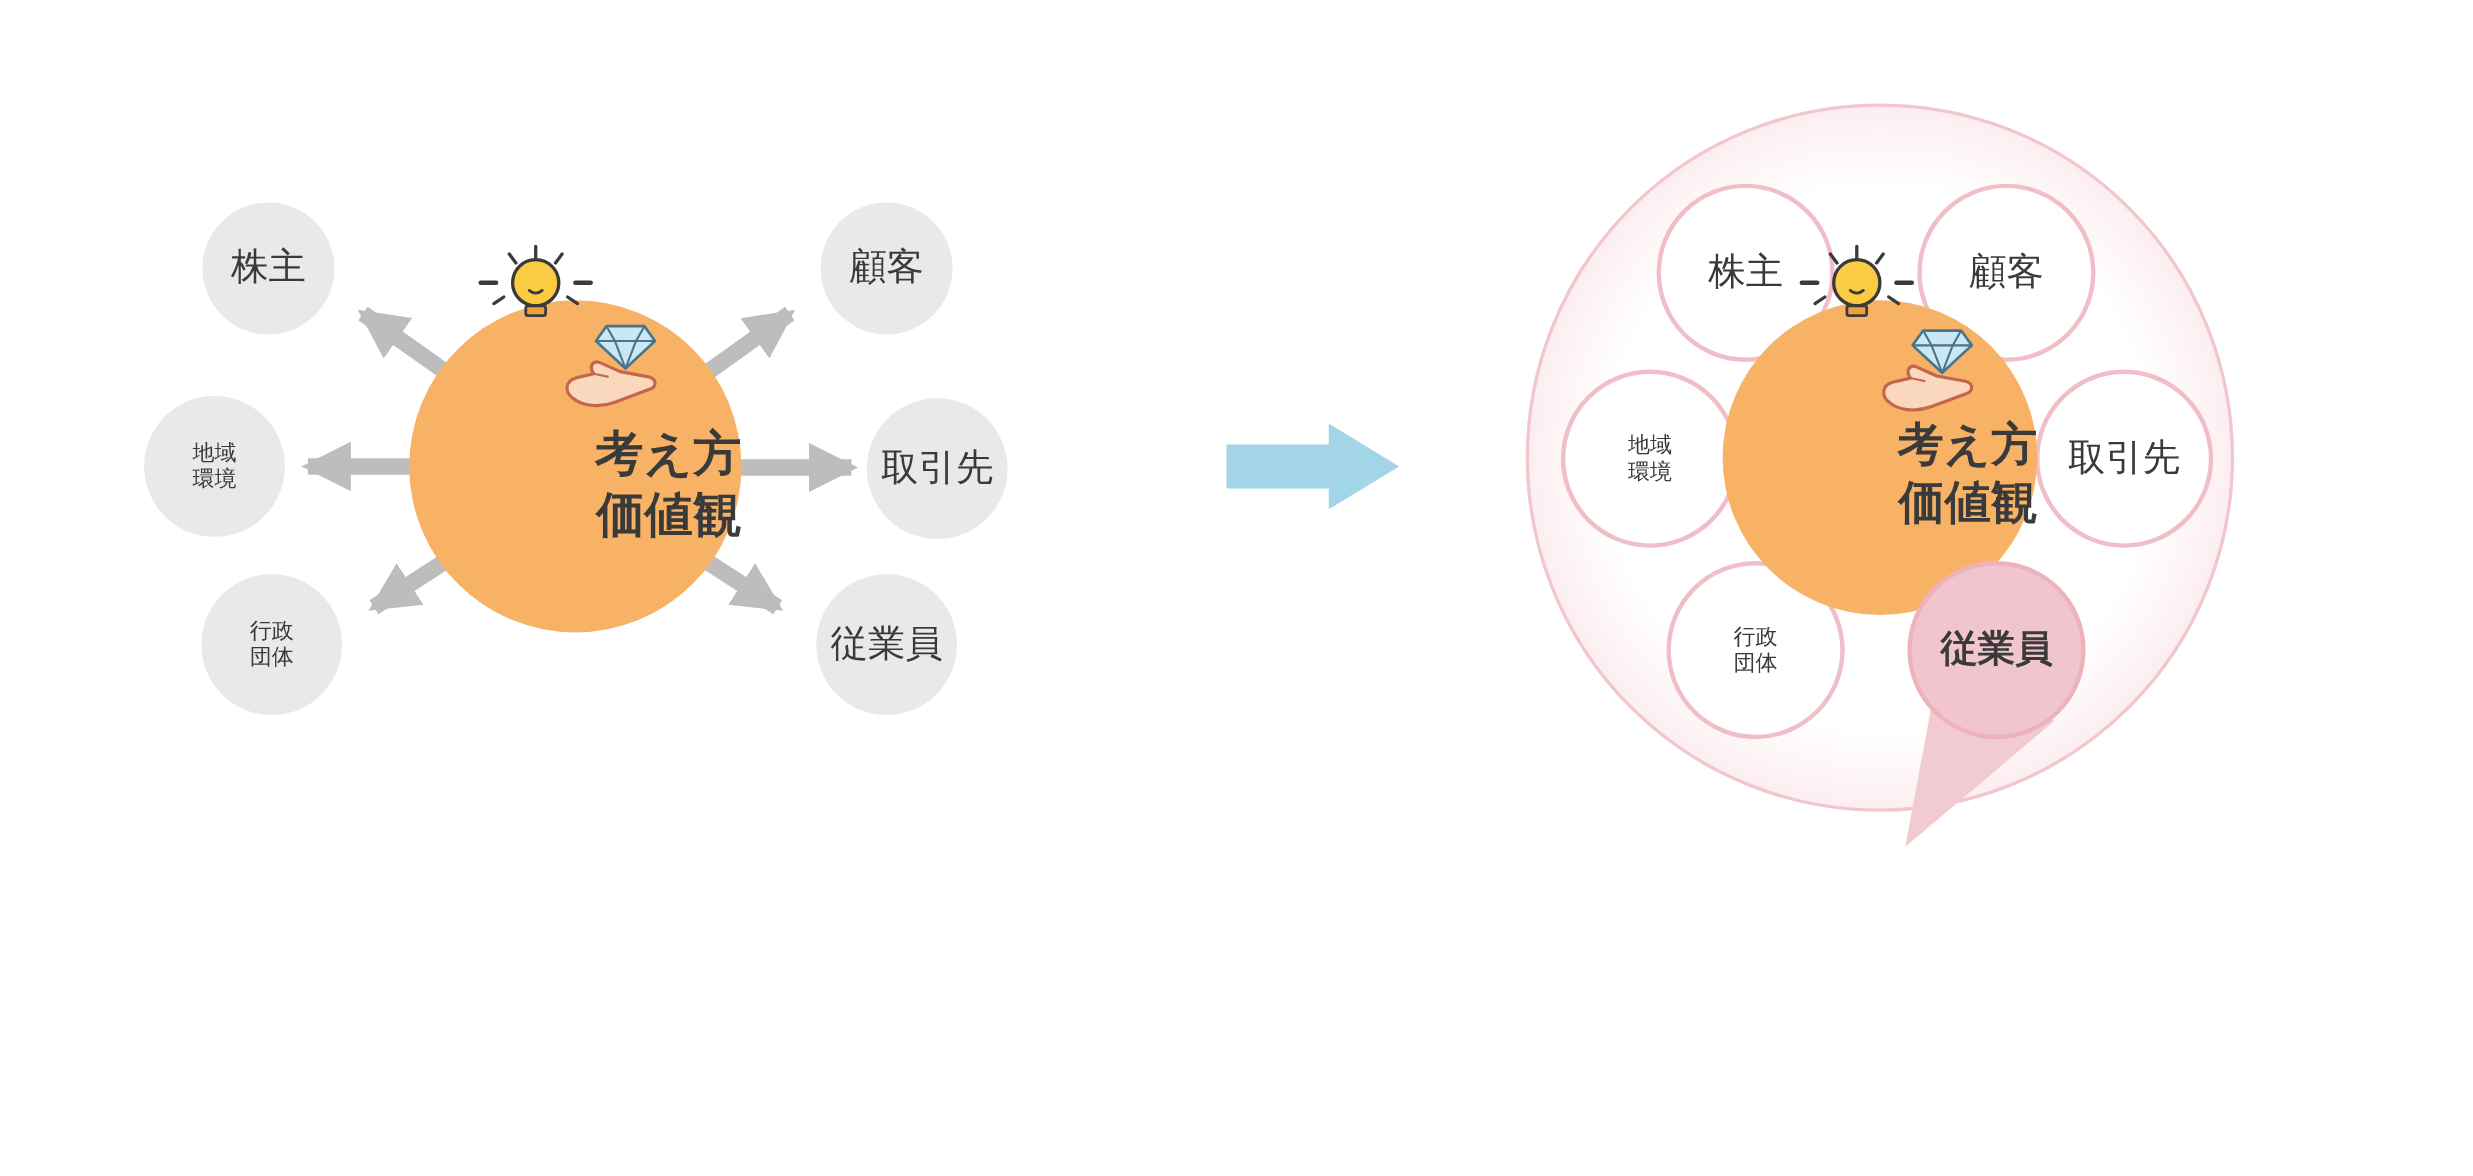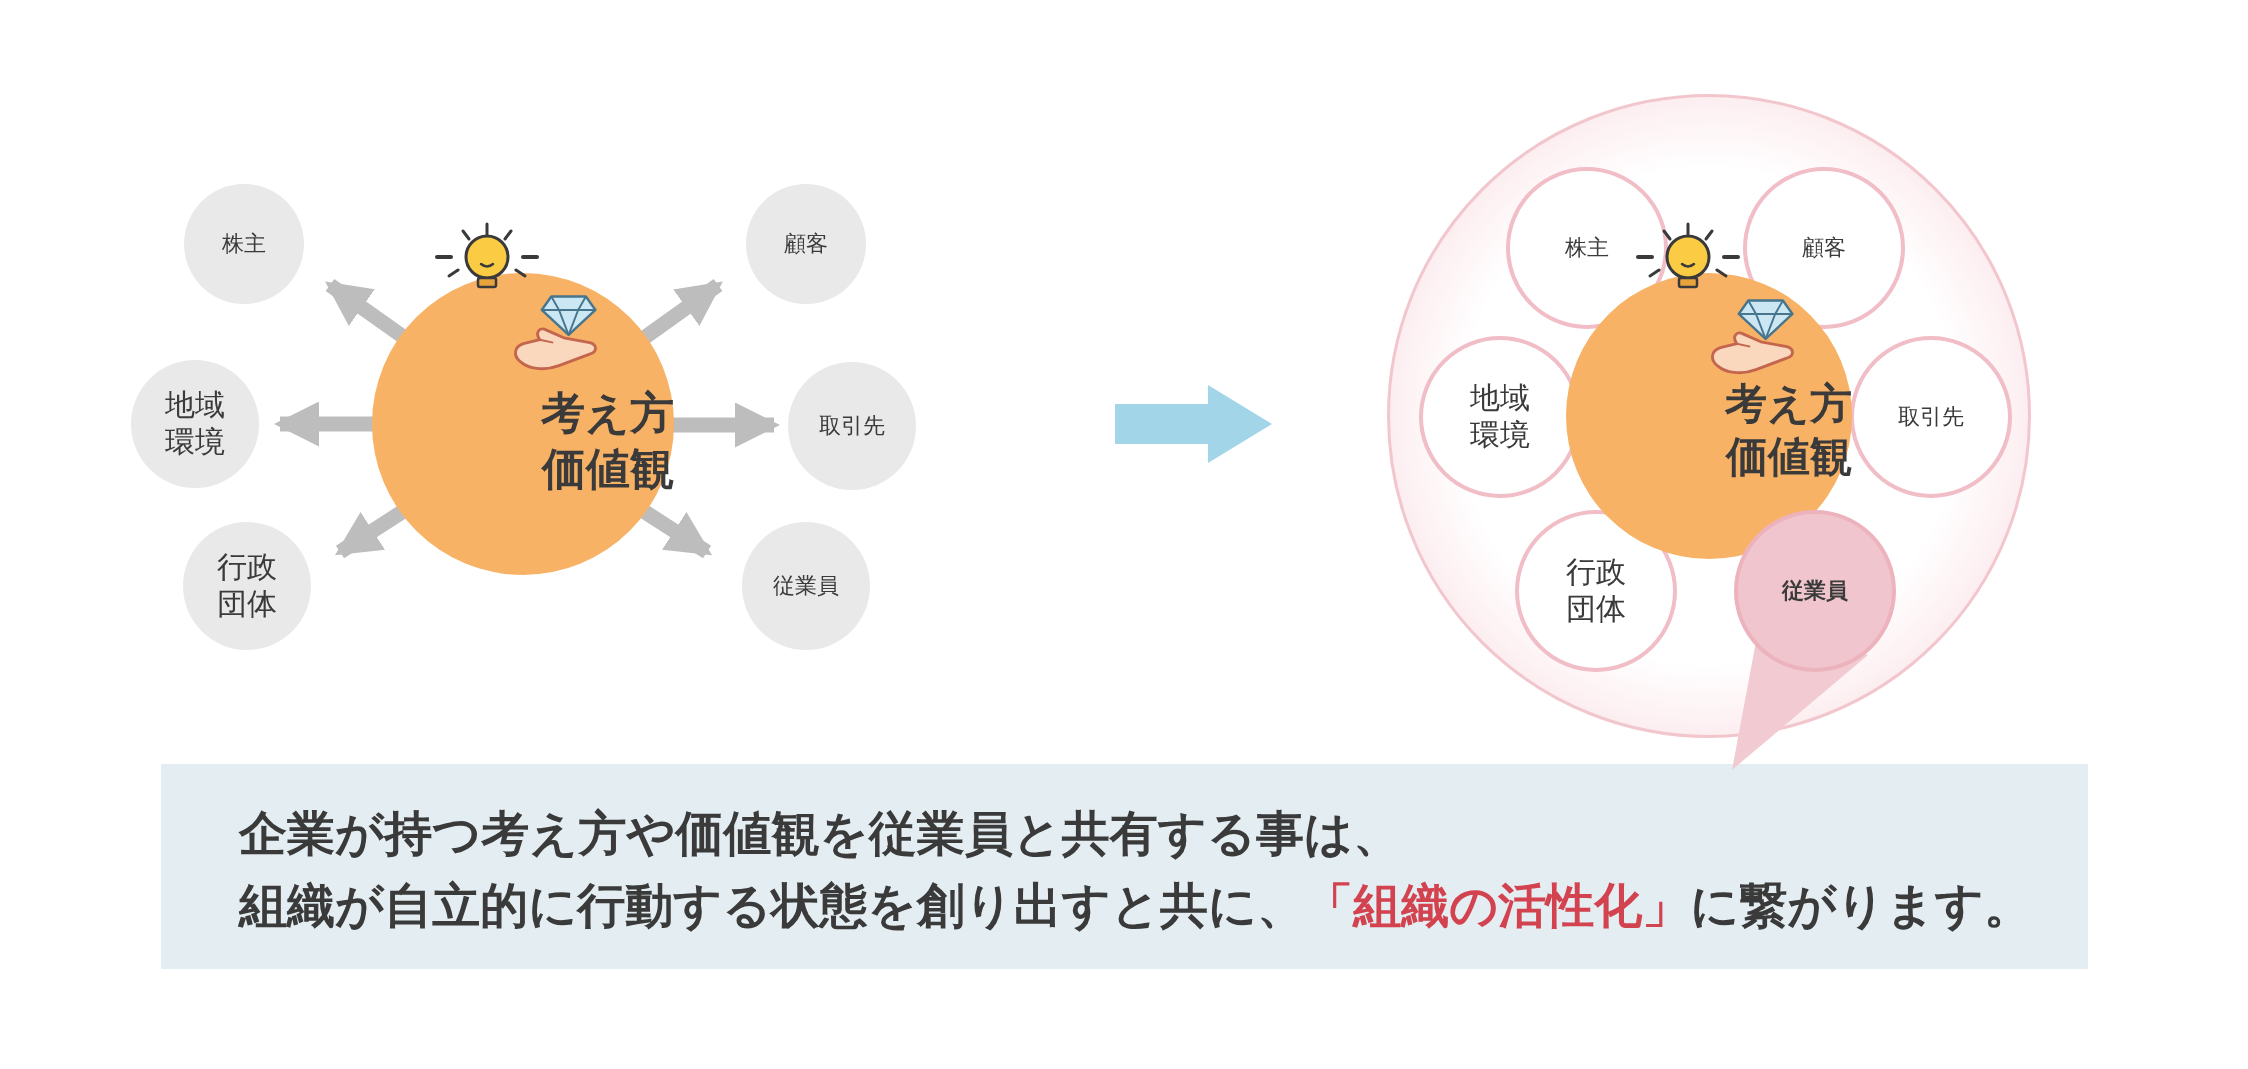--- a/index.html
+++ b/index.html
@@ -10,22 +10,22 @@
     --caption-bg:#E4EEF2; --highlight-red:#D2434F; --label-text:#3A3A3A;
   }
   body { background:#fff; font-family:"Liberation Sans","DejaVu Sans",sans-serif; }
   .page { position:relative; width:2248px; height:1069px; background:#fff; overflow:hidden; color:var(--label-text); }
   .bg, .overlay { position:absolute; left:0; top:0; width:2248px; height:1069px; pointer-events:none; }
   .bg { z-index:0; }
   .overlay { z-index:3; }
 
   .circle { position:absolute; border-radius:50%; display:flex; align-items:center; justify-content:center; text-align:center; }
   .gray { background:var(--gray-circle); z-index:2; }
-  .lbl { white-space:pre-line; font-size:22px; line-height:1.22; color:var(--label-text); }
-  .lbl.small { font-size:30px; }
+  .lbl { white-space:pre-line; font-size:34px; line-height:1.22; color:var(--label-text); }
+  .lbl.small { font-size:20px; }
 
   
   .l-shareholders { left:184px; top:184px; width:120px; height:120px; }
   .l-customers    { left:746px; top:184px; width:120px; height:120px; }
   .l-region       { left:131px; top:360px; width:128px; height:128px; }
   .l-suppliers    { left:788px; top:362px; width:128px; height:128px; }
   .l-government   { left:183px; top:522px; width:128px; height:128px; }
   .l-employees    { left:742px; top:522px; width:128px; height:128px; }
 
   
@@ -184,18 +184,14 @@
 
     <svg class="overlay" viewBox="0 0 2248 1069">
       <polygon class="tail-poly" points="1757,636 1868,655 1732,770"></polygon>
     </svg>
 
     <div class="circle rcirc r-employees">
       <span class="lbl">従業員</span>
     </div>
   </div>
 
-  <div class="caption">
-    <div class="cap-line">企業が持つ考え方や価値観を従業員と共有する事は、</div>
-    <div class="cap-line"><span>組織が自立的に行動する状態を創り出すと共に、</span><span class="hl">「組織の活性化」</span><span>に繋がります。</span></div>
-  </div>
 
 </div>
 
 </body></html>

